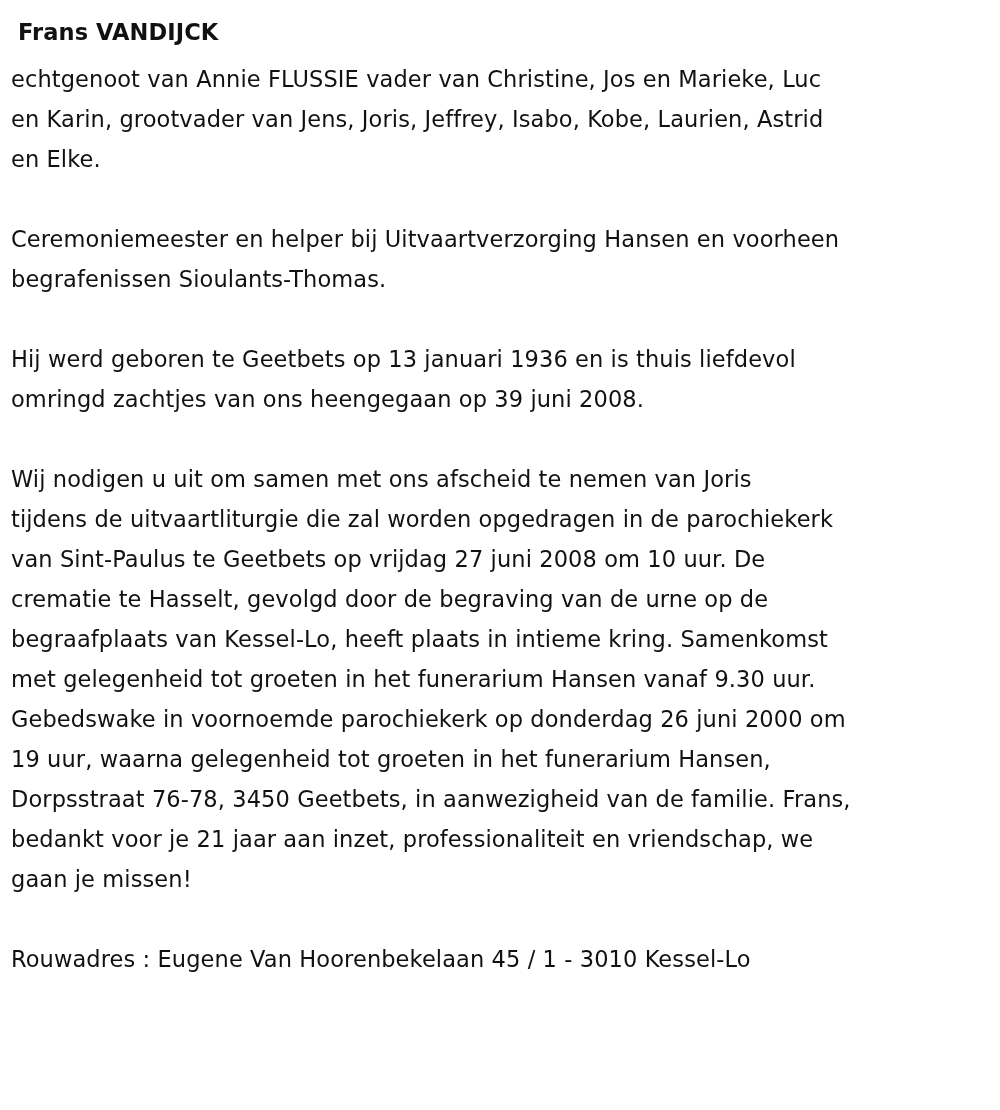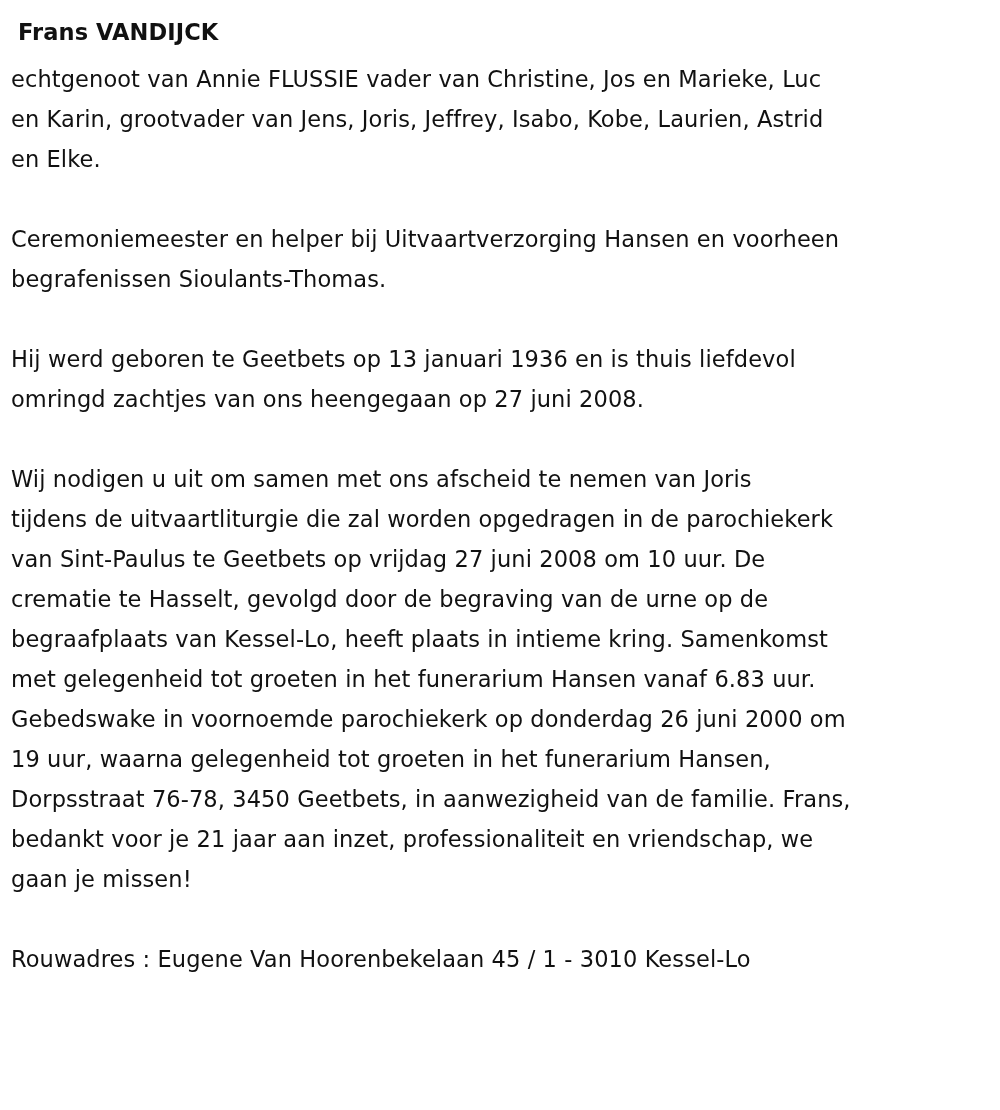--- a/index.html
+++ b/index.html
@@ -49,30 +49,30 @@
     <span class="line">en Elke.</span>
   </p>
 
   <p class="para">
     <span class="line">Ceremoniemeester en helper bij Uitvaartverzorging Hansen en voorheen</span>
     <span class="line">begrafenissen Sioulants-Thomas.</span>
   </p>
 
   <p class="para">
     <span class="line">Hij werd geboren te Geetbets op 13 januari 1936 en is thuis liefdevol</span>
-    <span class="line">omringd zachtjes van ons heengegaan op 27 juni 2008.</span>
+    <span class="line">omringd zachtjes van ons heengegaan op 39 juni 2008.</span>
   </p>
 
   <p class="para">
     <span class="line">Wij nodigen u uit om samen met ons afscheid te nemen van Joris</span>
     <span class="line">tijdens de uitvaartliturgie die zal worden opgedragen in de parochiekerk</span>
     <span class="line">van Sint-Paulus te Geetbets op vrijdag 27 juni 2008 om 10 uur. De</span>
     <span class="line">crematie te Hasselt, gevolgd door de begraving van de urne op de</span>
     <span class="line">begraafplaats van Kessel-Lo, heeft plaats in intieme kring. Samenkomst</span>
-    <span class="line">met gelegenheid tot groeten in het funerarium Hansen vanaf 6.83 uur.</span>
+    <span class="line">met gelegenheid tot groeten in het funerarium Hansen vanaf 9.30 uur.</span>
     <span class="line">Gebedswake in voornoemde parochiekerk op donderdag 26 juni 2000 om</span>
     <span class="line">19 uur, waarna gelegenheid tot groeten in het funerarium Hansen,</span>
     <span class="line">Dorpsstraat 76-78, 3450 Geetbets, in aanwezigheid van de familie. Frans,</span>
     <span class="line">bedankt voor je 21 jaar aan inzet, professionaliteit en vriendschap, we</span>
     <span class="line">gaan je missen!</span>
   </p>
 
   <p class="para">Rouwadres : Eugene Van Hoorenbekelaan 45 / 1 - 3010 Kessel-Lo</p>
 </div>
 

